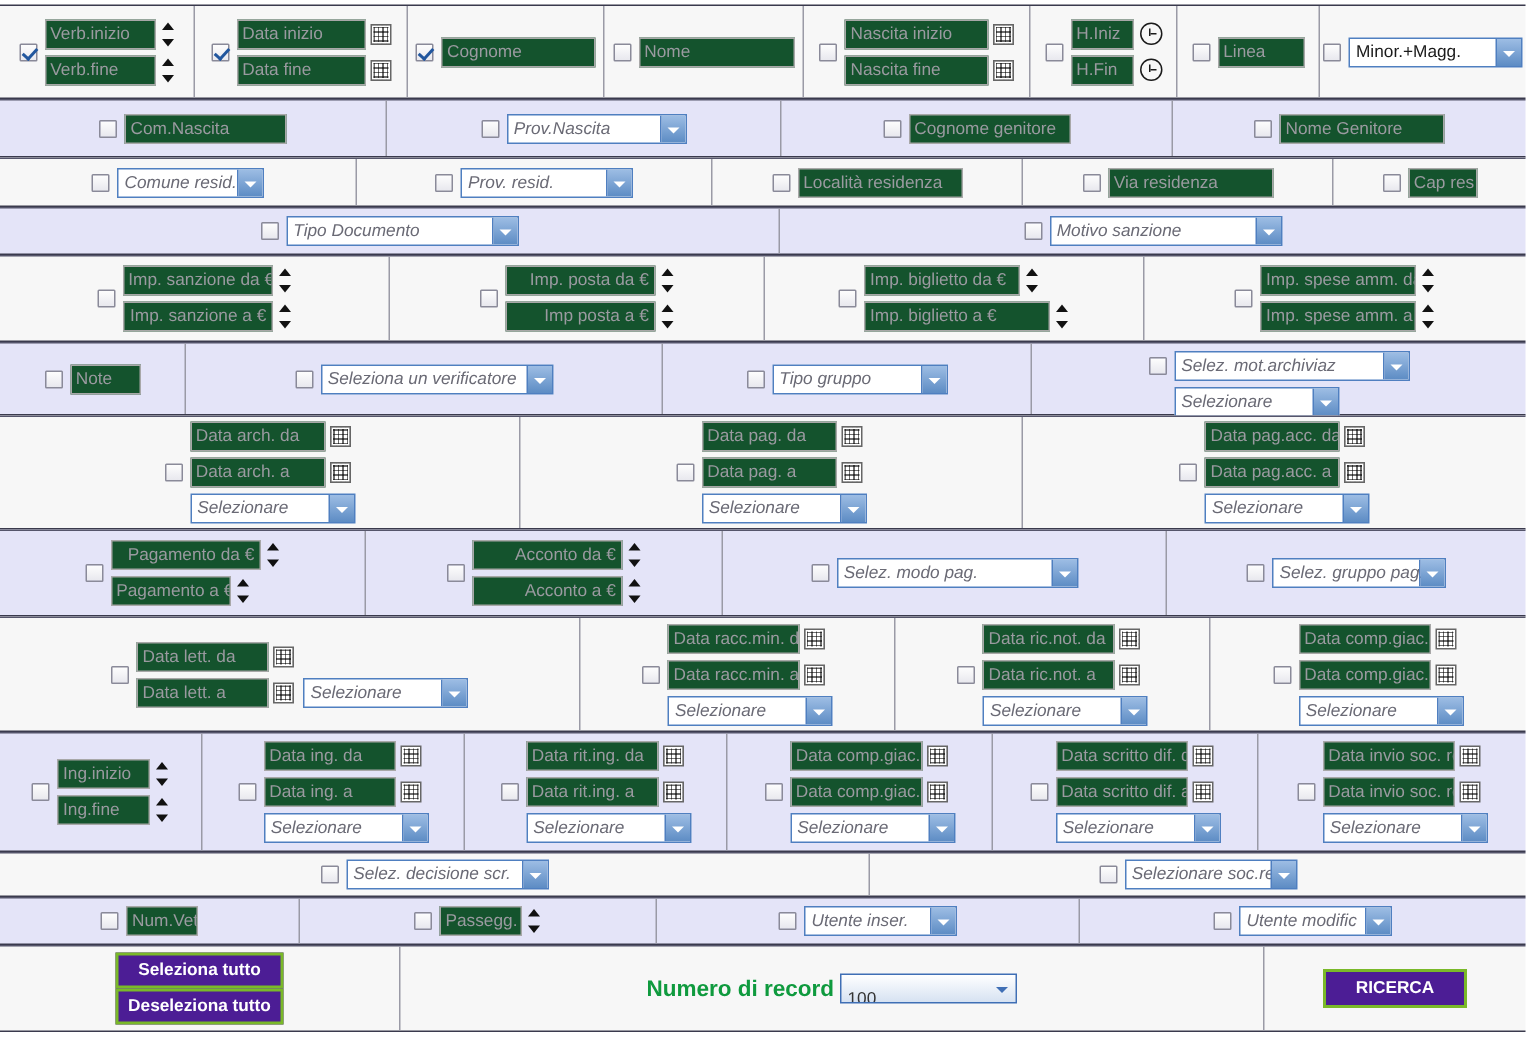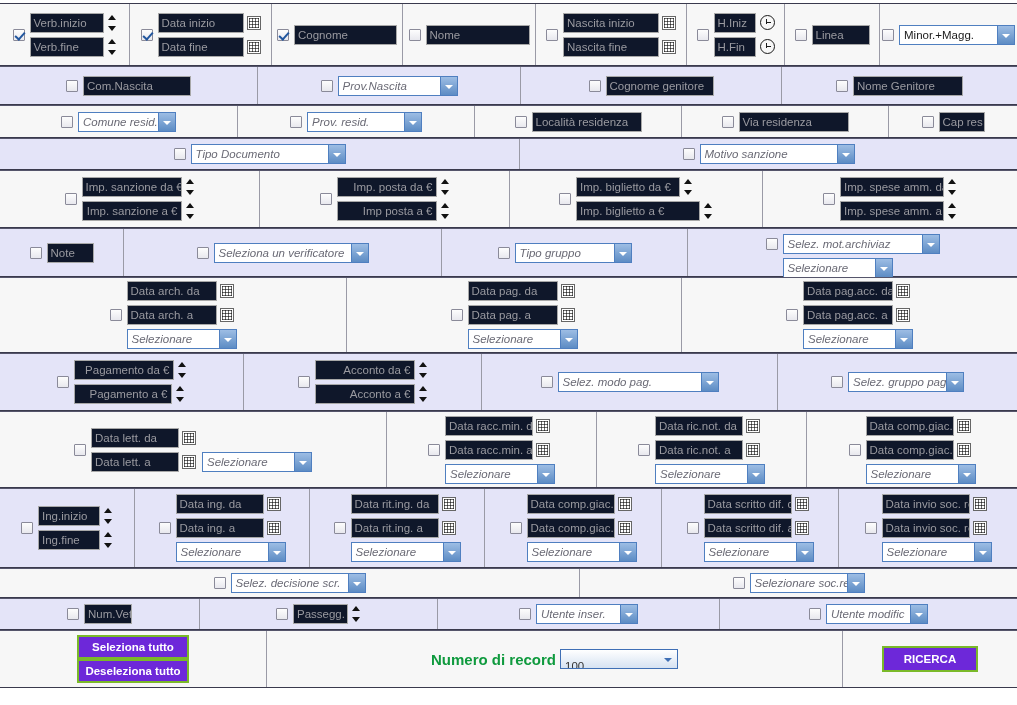--- a/index.html
+++ b/index.html
@@ -57,21 +57,21 @@
     border:solid #21569e;
     border-width:0 2px 2px 0;
     transform:rotate(42deg);
   }
 
   
   .inp{
     box-sizing:border-box;
     height:20px;
     border:1px solid #a8a8a8;
-    background:#0f172a;
+    background:#14532d;
     color:#9a9aa0;
     font-size:11.5px;
     font-family:"Liberation Sans","DejaVu Sans",sans-serif;
     padding:0 3px;
     line-height:18px;
     white-space:nowrap;
     overflow:hidden;
     display:block;
   }
 
@@ -152,21 +152,21 @@
     width:0;height:0;border-left:4px solid transparent;border-right:4px solid transparent;
     border-top:5px solid #111;
   }
 
   .stack{display:flex;flex-direction:column;gap:4px;}
   .hstack{display:flex;align-items:center;}
 
   
   .gbtn{
     box-sizing:border-box;
-    background:#6d28d9;
+    background:#4c1d95;
     border:2px solid #7ab929;
     color:#ffffff;
     font-weight:bold;
     font-size:11.5px;
     text-align:center;
     padding:4px 6px;
     display:block;
     white-space:nowrap;
   }
   .numrec{
@@ -445,21 +445,21 @@
 
   <div class="row lav" style="height:58px">
     <div class="cell" style="width:244px">
       <span class="cb"></span>
       <div class="stack">
         <div class="hstack">
             <span class="inp" style="width:100px;text-align:right">Pagamento da €</span>
             <span class="spn"></span>
           </div>
         <div class="hstack">
-            <span class="inp" style="width:98px;text-align:right">Pagamento a €</span>
+            <span class="inp" style="width:80px;text-align:right">Pagamento a €</span>
             <span class="spn"></span>
           </div>
       </div>
     </div>
     <div class="cell" style="width:238px">
       <span class="cb"></span>
       <div class="stack">
         <div class="hstack">
             <span class="inp" style="width:100px;text-align:right">Acconto da €</span>
             <span class="spn"></span>

